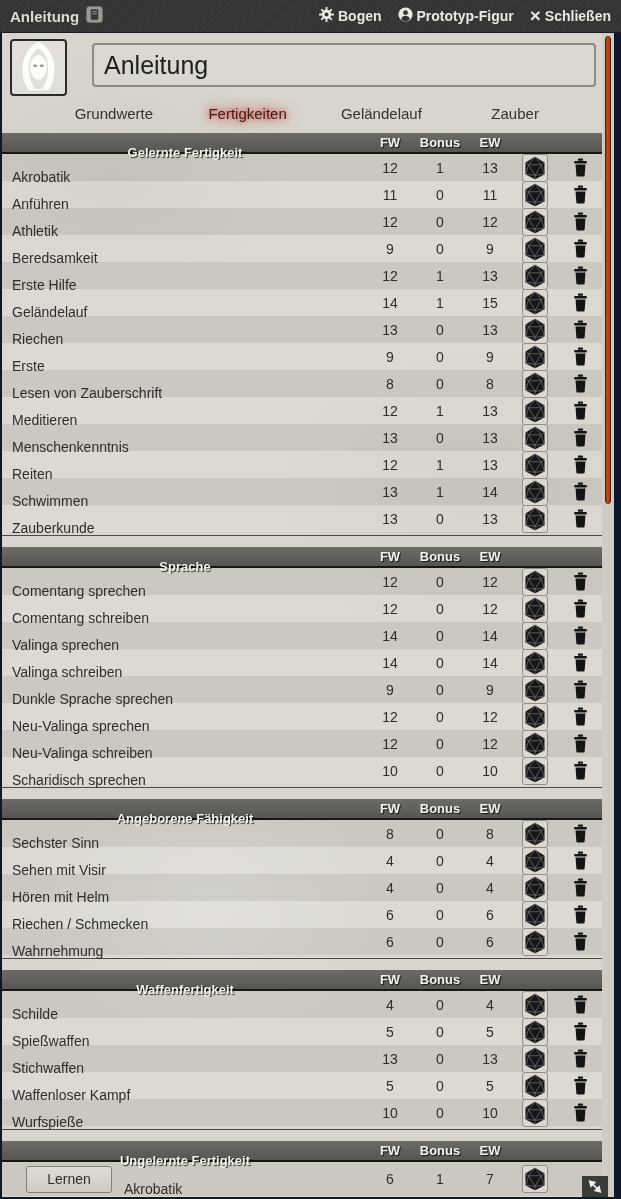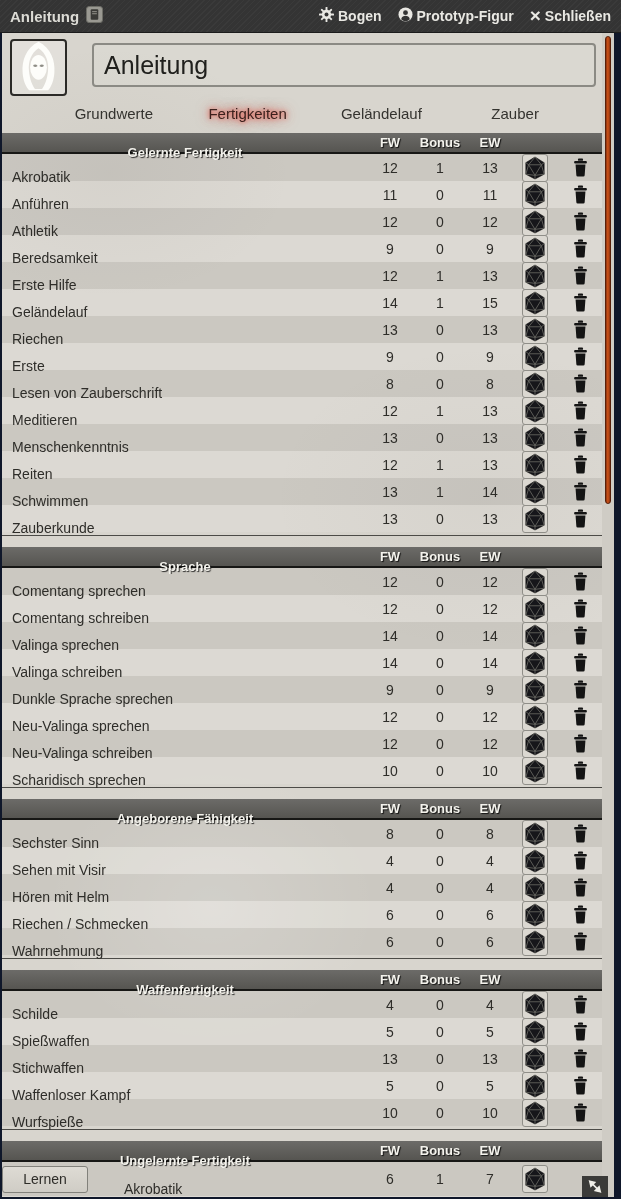--- a/index.html
+++ b/index.html
@@ -47,21 +47,21 @@
   .row.odd{background:rgba(0,0,0,.057);}
   .row.even{background:rgba(255,255,255,.10);}
   .row.tall{height:34px;}
   .c-name{flex:1;padding-left:10px;text-align:left;white-space:nowrap;overflow:hidden;margin-top:19px;}
   .sec-header .c-name{text-align:center;padding-left:0;}
   .c-fw{width:44px;text-align:center;}
   .c-bonus{width:56px;text-align:center;}
   .c-ew{width:44px;text-align:center;}
   .c-dice{width:46px;display:flex;justify-content:center;}
   .c-trash{width:44px;display:flex;justify-content:center;}
-  .c-learn{width:112px;padding-left:0;box-sizing:border-box;}
+  .c-learn{width:112px;padding-left:24px;box-sizing:border-box;}
   .sec-rule{border:none;border-top:1px solid #4c4b47;margin:3px 0 11px 0;}
 
   .dice-btn{width:26px;height:28px;display:flex;align-items:center;justify-content:center;
     background:#dbd8d1;border:1px solid #8f8e88;border-radius:3px;padding:0;cursor:pointer;}
   .trash-btn{background:transparent;border:none;padding:0;cursor:pointer;display:flex;align-items:center;}
   .learn-btn{width:86px;height:27px;background:linear-gradient(#dedbd4,#cfccc5);border:1px solid #82817b;
     border-radius:3px;font-family:inherit;font-size:14px;color:#2e2d29;cursor:pointer;}
 
   
   .scrollbar{position:absolute;top:33px;right:7px;bottom:2px;width:12px;background:#cfccc5;}

